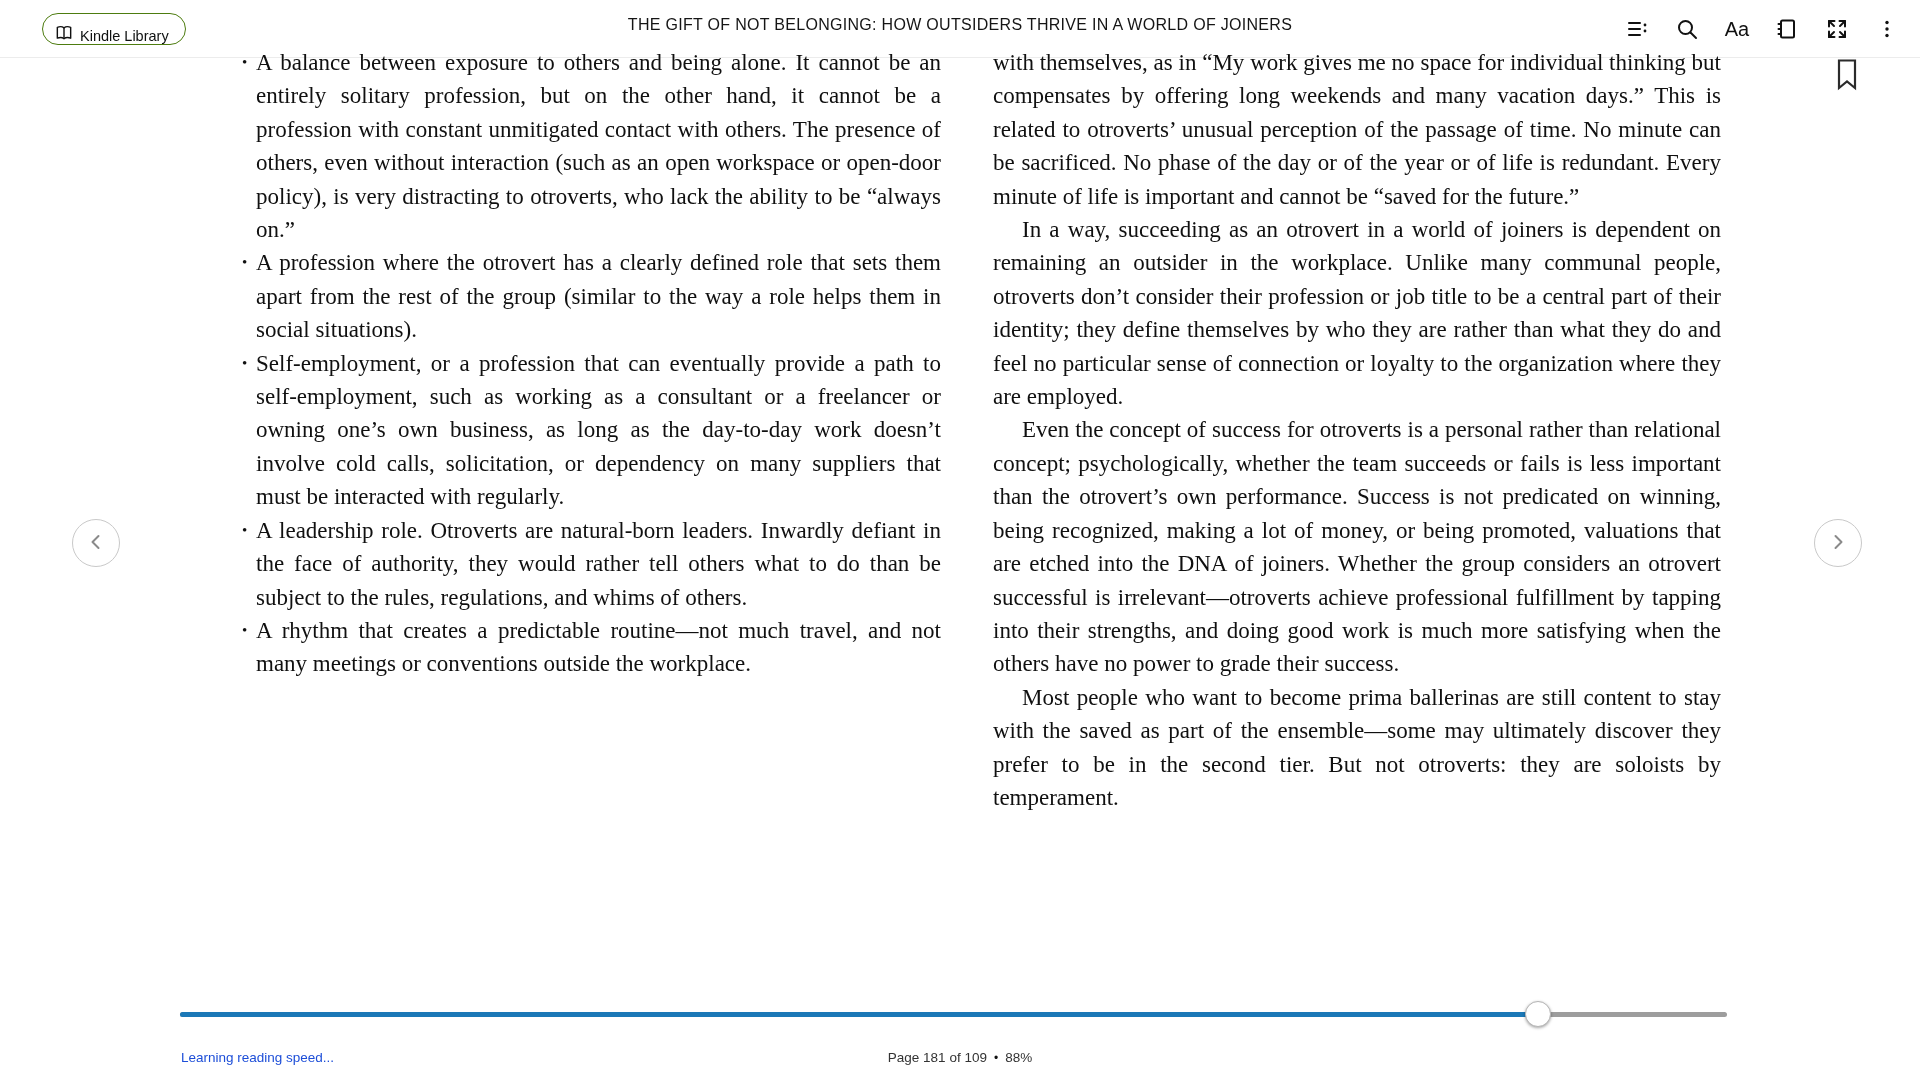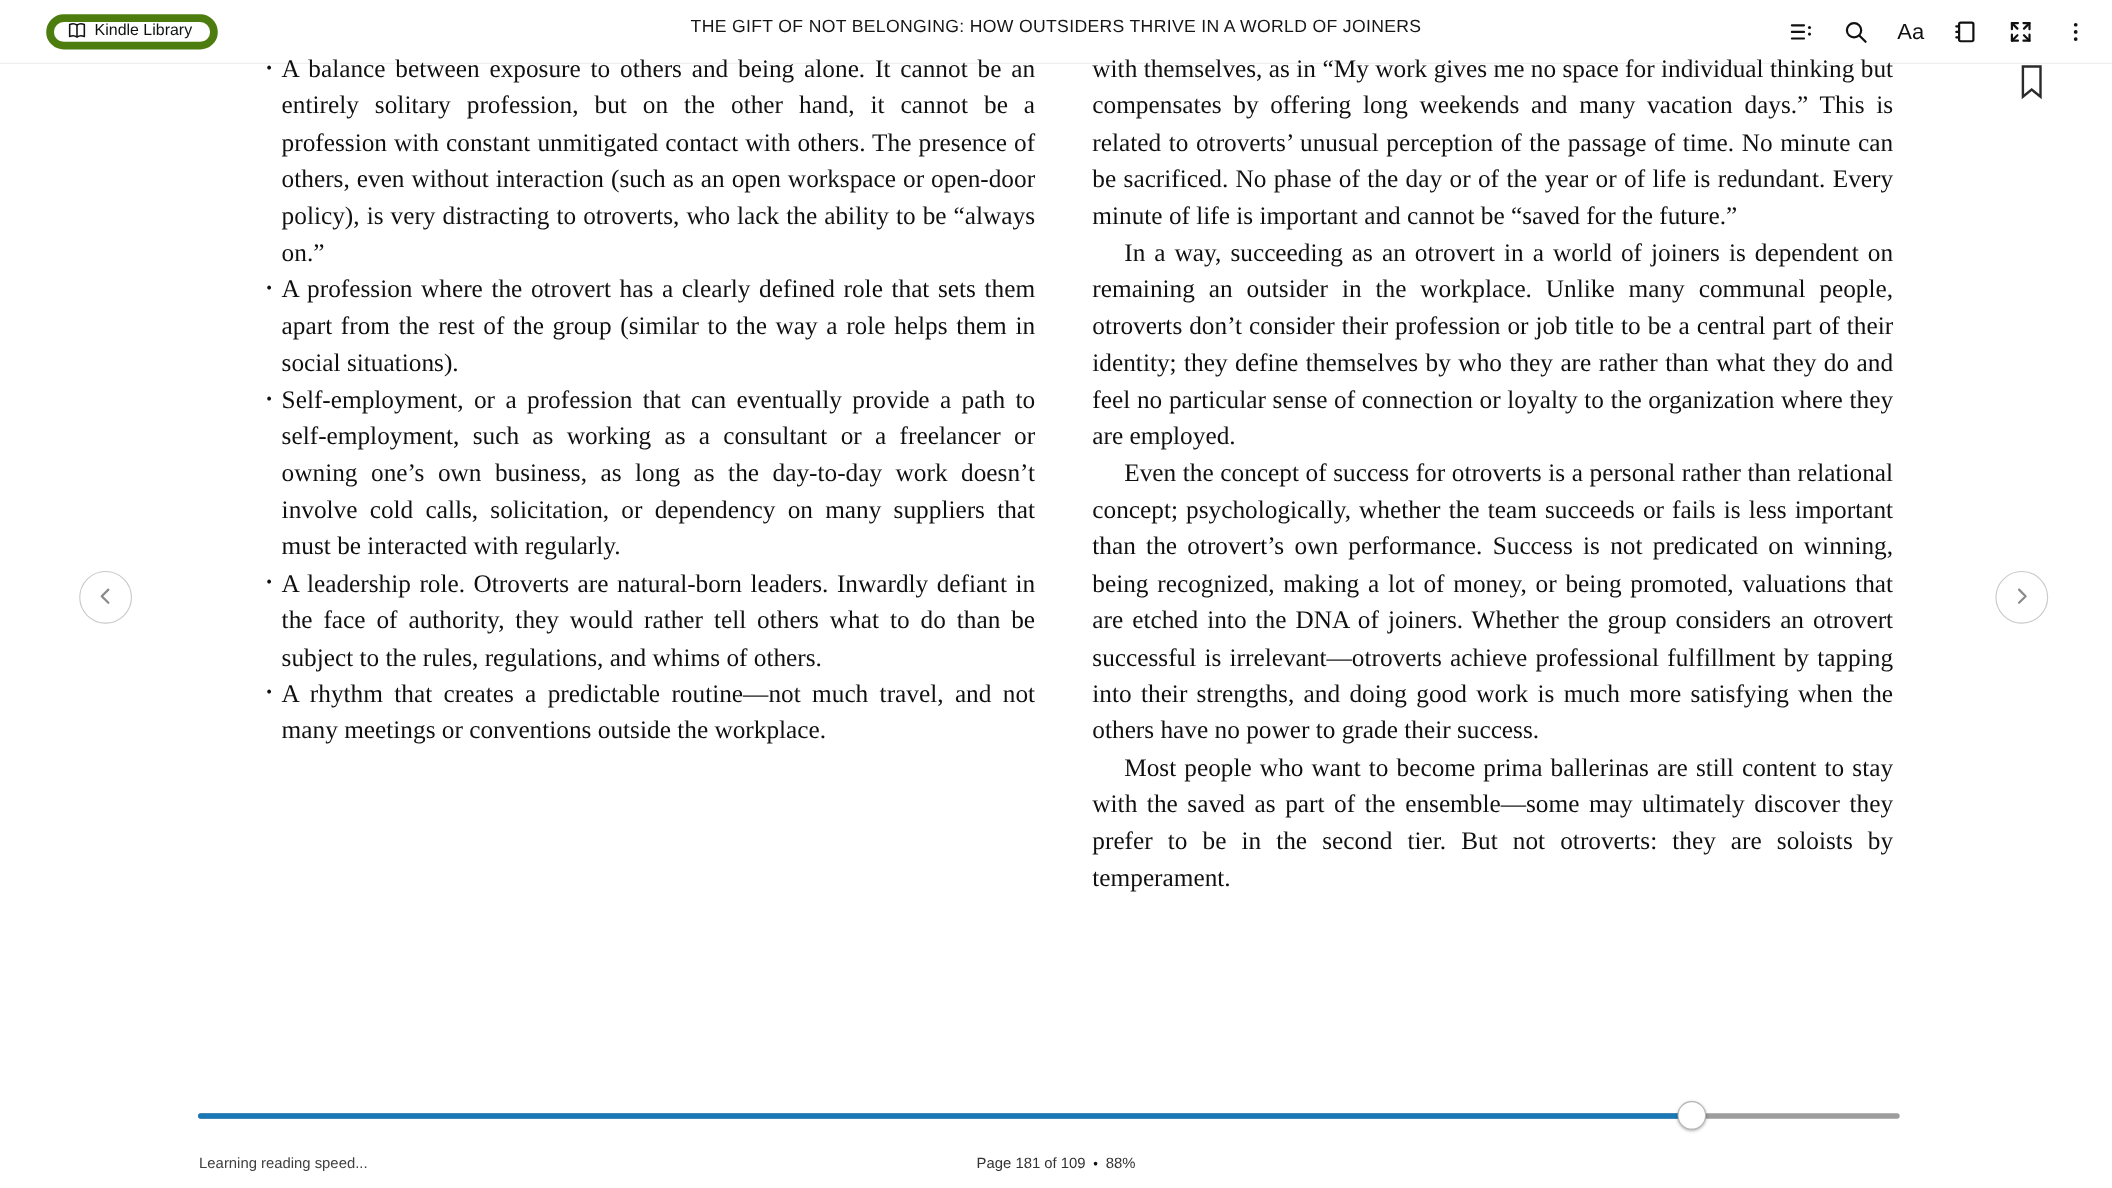--- a/index.html
+++ b/index.html
@@ -4,22 +4,22 @@
 <style>
   * { margin: 0; padding: 0; box-sizing: border-box; }
   html, body { width: 1920px; height: 1080px; overflow: hidden; background: #fff; }
   .app { position: relative; width: 1920px; height: 1080px; background: #fff;
          font-family: "Liberation Sans", sans-serif; color: #111; }
 
   
   .header { position: absolute; top: 0; left: 0; width: 100%; height: 58px;
             border-bottom: 1px solid #ececec; background: #fff; }
   .lib-btn { position: absolute; left: 42px; top: 13px; height: 32px; padding: 0 16px 0 12px;
-             display: flex; align-items: flex-start; gap: 7px; background: #fff;
-             border: 7px solid #4d7c0f; border-radius: 16px; cursor: pointer;
+             display: flex; align-items: flex-end; gap: 7px; background: #fff;
+             border: 1px solid #4d7c0f; border-radius: 16px; cursor: pointer;
              font-family: "Liberation Sans", sans-serif; font-size: 14.5px; color: #0f1111; }
   .title { position: absolute; left: 0; right: 0; top: 0; height: 50px;
            display: flex; align-items: center; justify-content: center;
            font-size: 16px; letter-spacing: 0.3px; color: #151515; white-space: nowrap; }
   .tb-icons { position: absolute; right: 18px; top: 0; height: 52px;
               display: flex; align-items: center; gap: 20px; }
   .tb-btn { width: 30px; height: 30px; display: flex; align-items: flex-end; justify-content: center;
             background: transparent; border: none; cursor: pointer; color: #111; }
   .tb-btn svg { display: block; }
   .aa-label { font-size: 20px; color: #111; font-family: "Liberation Sans", sans-serif; }
@@ -48,21 +48,21 @@
   .nav-next { left: 1814px; }
 
   
   .slider { position: absolute; left: 180px; top: 1004px; width: 1547px; height: 20px; cursor: pointer; }
   .slider .track { position: absolute; left: 0; right: 0; top: 8px; height: 5px;
                    background: #9d9d9d; border-radius: 3px; }
   .slider .fill { position: absolute; left: 0; top: 0; height: 5px; border-radius: 3px; }
   .slider .handle { position: absolute; top: -3px; width: 26px; height: 26px; border-radius: 50%;
                     background: #fff; border: 1px solid #b5b5b5;
                     box-shadow: 0 1px 3px rgba(0,0,0,0.35); cursor: grab; }
-  .status-left { position: absolute; left: 181px; top: 1050px; font-size: 13.5px; color: #404040; text-align: center; }
+  .status-left { position: absolute; left: 181px; top: 1050px; font-size: 13.5px; color: #1d4ed8; text-align: center; }
   .page-info { position: absolute; left: 0; right: 0; top: 1050px; text-align: center;
                font-size: 13.5px; color: #333; }
   .page-info .sep { display: inline-block; margin: 0 7px; font-size: 12px; color: #111; }
 </style>
 </head>
 <body>
 
 <div class="app">
 
   <header class="header">

